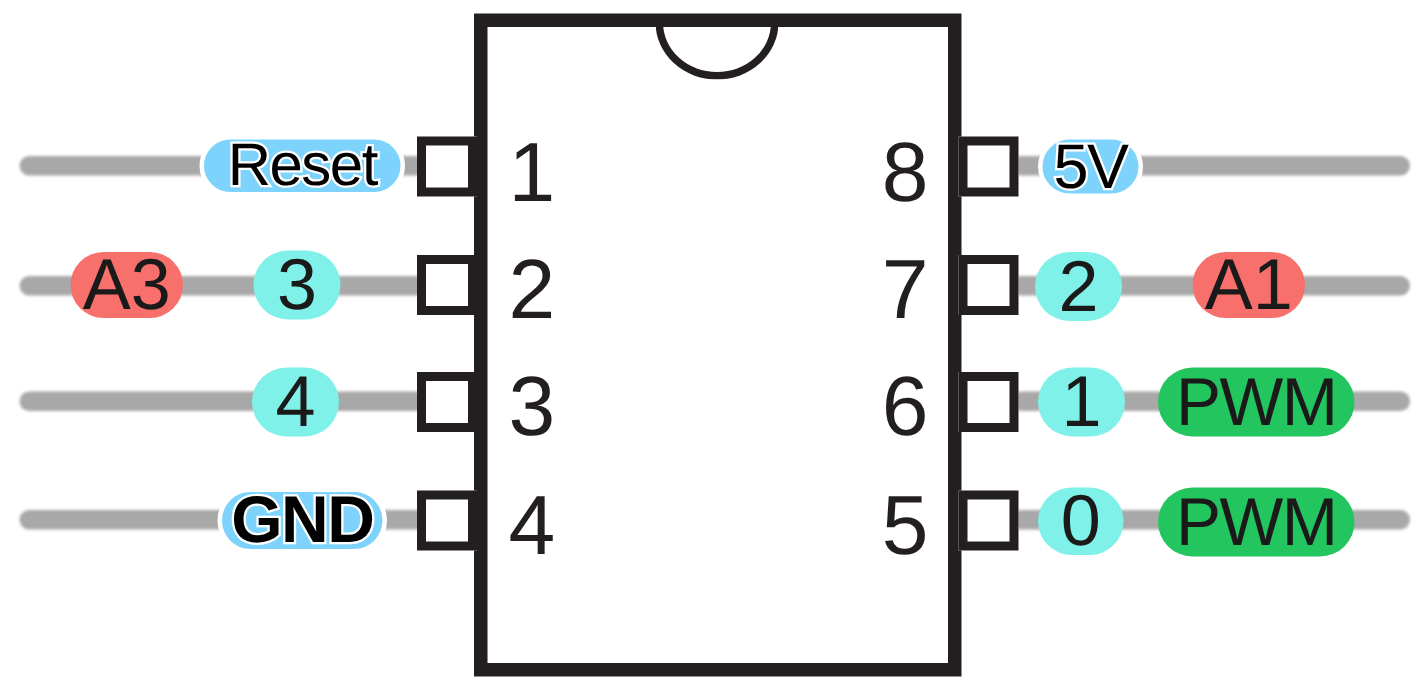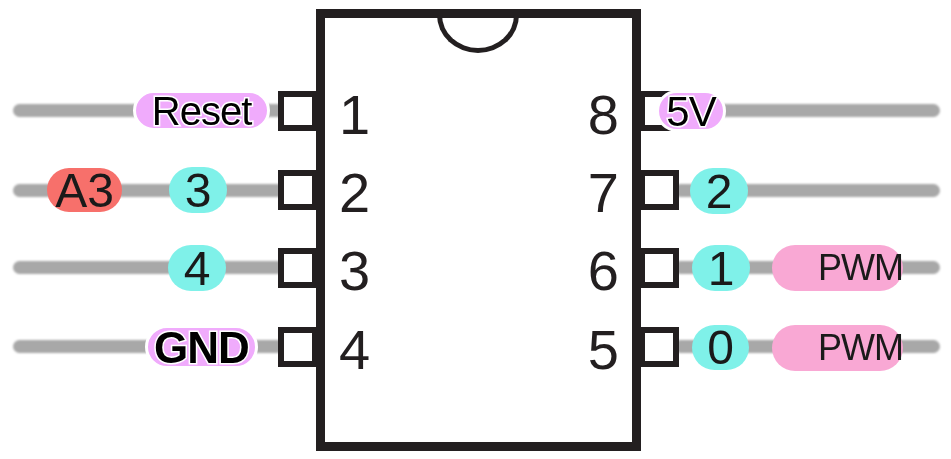--- a/index.html
+++ b/index.html
@@ -74,35 +74,35 @@
   .pill {
     position: absolute;
     display: flex;
     align-items: center;
     justify-content: center;
     border-radius: 999px;
     color: #1a1a1a;
     white-space: nowrap;
   }
   .pill.black {
-    background: #f0abfc;
+    background: #7dd3fc;
     border: 3px solid #ffffff;
   }
   .pill.black svg { position: absolute; inset: 0; width: 100%; height: 100%; overflow: visible; }
   .pill.black text {
     font-family: "Liberation Sans", sans-serif;
     fill: #000000;
     stroke: #ffffff;
     stroke-width: 3px;
     paint-order: stroke;
     letter-spacing: -1px;
   }
   .pill.red   { background: #f7706b; font-size: 48px; }
   .pill.cyan  { background: #7ff1e9; font-size: 48px; }
-  .pill.green { background: #f9a8d4; font-size: 36px; letter-spacing: -1px; justify-content: flex-end; }
+  .pill.green { background: #22c55e; font-size: 45px; letter-spacing: -1px; }
 </style>
 </head>
 <body>
 
 <div class="stage">
 
   <div class="wire left r1"></div>
   <div class="wire left r2"></div>
   <div class="wire left r3"></div>
   <div class="wire left r4"></div>
@@ -148,28 +148,31 @@
   <div class="pill cyan" style="left:168px; top:245px; width:58px;  height:46px;">
     <span>4</span>
   </div>
 
   <div class="pill black" style="left:145px; top:325px; width:113px; height:44px;font-weight:bold;">
     <svg>
         <text x="50%" y="50%" text-anchor="middle" dominant-baseline="central" font-size="44">GND</text>
       </svg>
   </div>
 
-  <div class="pill black" style="left:656px; top:90px; width:70px; height:42px;">
+  <div class="pill black" style="left:692px; top:90px; width:70px; height:42px;">
     <svg>
         <text x="50%" y="50%" text-anchor="middle" dominant-baseline="central" font-size="42">5V</text>
       </svg>
   </div>
 
   <div class="pill cyan" style="left:690px; top:168px; width:58px;  height:46px;">
     <span>2</span>
+  </div>
+  <div class="pill red" style="left:795px; top:168px; width:75px;  height:44px;">
+    <span>A1</span>
   </div>
 
   <div class="pill cyan" style="left:692px; top:245px; width:58px;  height:46px;">
     <span>1</span>
   </div>
   <div class="pill green" style="left:772px; top:245px; width:131px; height:46px;">
     <span>PWM</span>
   </div>
 
   <div class="pill cyan" style="left:692px; top:325px; width:57px;  height:45px;">

